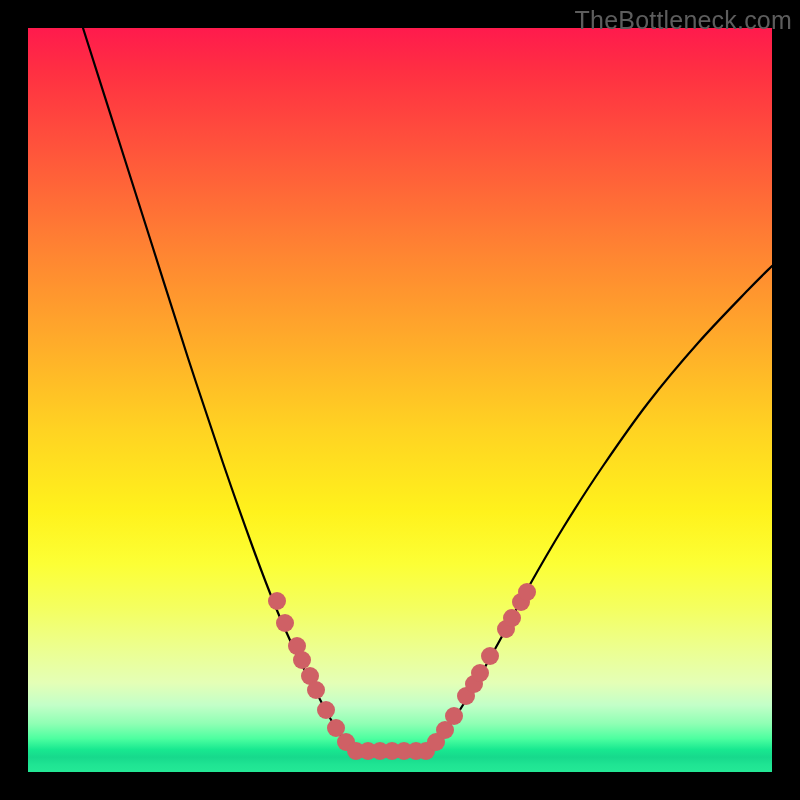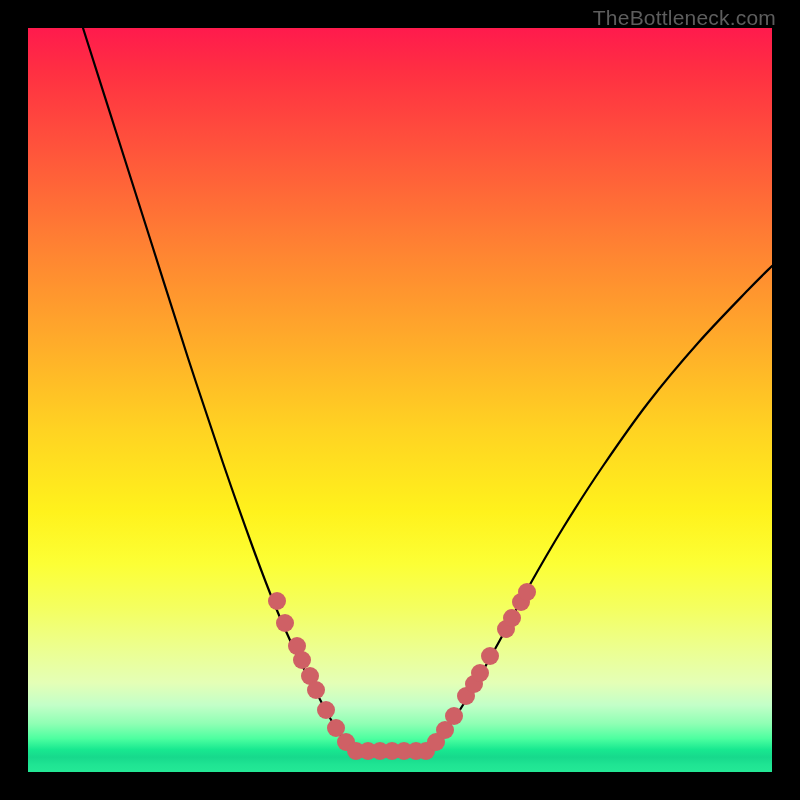--- a/index.html
+++ b/index.html
@@ -34,23 +34,23 @@
       #4dffa0 95.5%,
       #18e890 97%,
       #17d98c 98%,
       #1fe493 99%,
       #24e896 100%
     );
   }
   .watermark {
     position: absolute;
     top: 6px;
-    right: 24px;
+    right: 8px;
     color: #5d5d5d;
-    font-size: 21px;
+    font-size: 25px;
     font-weight: 400;
     letter-spacing: 0.2px;
     z-index: 5;
   }
   svg.plot {
     position: absolute;
     left: 0;
     top: 0;
     width: 744px;
     height: 744px;

